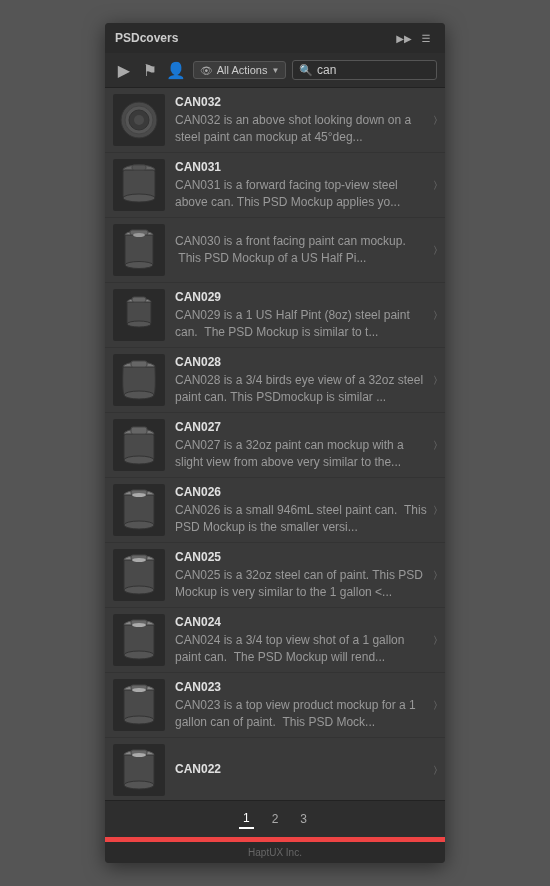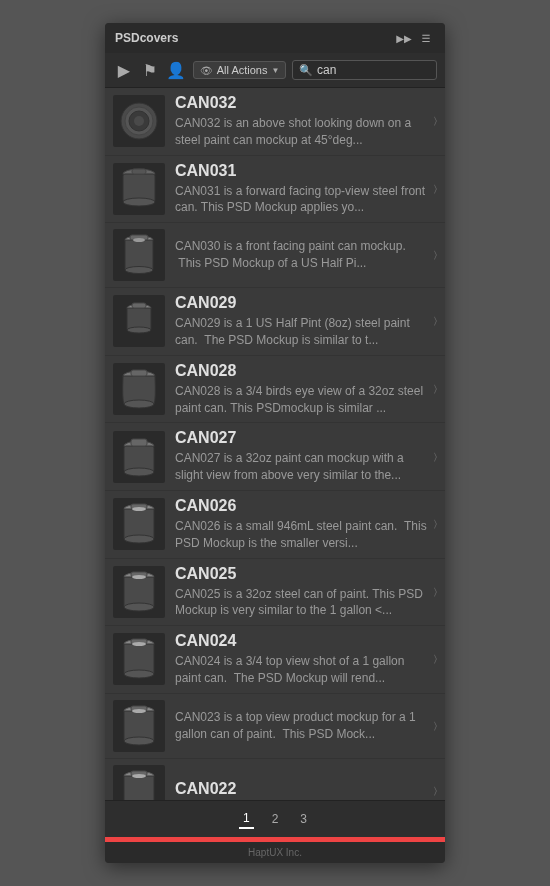--- a/index.html
+++ b/index.html
@@ -139,21 +139,21 @@
       align-items: center;
       justify-content: center;
       overflow: hidden;
     }
     .item-info {
       flex: 1;
       min-width: 0;
     }
     .item-title {
       color: #e0e0e0;
-      font-size: 16px;
+      font-size: 12px;
       font-weight: bold;
       margin-bottom: 3px;
     }
     .item-desc {
       color: #999;
       font-size: 12px;
       line-height: 1.4;
       overflow: hidden;
       display: -webkit-box;
       -webkit-line-clamp: 2;
@@ -245,21 +245,21 @@
     <div class="item-thumb">
       <svg class="can-svg" viewBox="0 0 42 46" xmlns="http://www.w3.org/2000/svg">
             <ellipse cx="21" cy="8" rx="16" ry="5" fill="#666" stroke="#444" stroke-width="1"></ellipse>
     <rect x="5" y="8" width="32" height="28" rx="2" fill="#4a4a4a" stroke="#333" stroke-width="1"></rect>
     <ellipse cx="21" cy="36" rx="16" ry="4" fill="#555" stroke="#333" stroke-width="1"></ellipse>
     <rect x="14" y="3" width="14" height="5" rx="2" fill="#555" stroke="#444" stroke-width="1"></rect>
           </svg>
     </div>
     <div class="item-info">
       <div class="item-title">CAN031</div>
-      <div class="item-desc">CAN031 is a forward facing top-view steel front can. This PSD Mockup applies yo...</div>
+      <div class="item-desc">CAN031 is a forward facing top-view steel above can. This PSD Mockup applies yo...</div>
     </div>
     <div class="item-arrow">〉</div>
   </div>
       <div class="list-item">
     <div class="item-thumb">
       <svg class="can-svg" viewBox="0 0 42 46" xmlns="http://www.w3.org/2000/svg">
             <ellipse cx="21" cy="8" rx="14" ry="4" fill="#888" stroke="#555" stroke-width="1"></ellipse>
     <rect x="7" y="8" width="28" height="30" rx="1" fill="#4a4a4a" stroke="#333" stroke-width="1"></rect>
     <ellipse cx="21" cy="38" rx="14" ry="3.5" fill="#555" stroke="#333" stroke-width="1"></ellipse>
     <rect x="12" y="3" width="18" height="5" rx="2" fill="#666" stroke="#444" stroke-width="1"></rect>
@@ -368,20 +368,21 @@
     <div class="item-thumb">
       <svg class="can-svg" viewBox="0 0 42 46" xmlns="http://www.w3.org/2000/svg">
             <ellipse cx="21" cy="8" rx="15" ry="4.5" fill="#888" stroke="#555" stroke-width="1"></ellipse>
     <rect x="6" y="8" width="30" height="30" rx="1" fill="#4a4a4a" stroke="#333" stroke-width="1"></rect>
     <ellipse cx="21" cy="38" rx="15" ry="4" fill="#555" stroke="#333" stroke-width="1"></ellipse>
     <rect x="13" y="3" width="16" height="5" rx="2" fill="#666" stroke="#444" stroke-width="1"></rect>
     <ellipse cx="21" cy="8" rx="7" ry="2" fill="#aaa"></ellipse>
           </svg>
     </div>
     <div class="item-info">
+      <div class="item-title">CAN023</div>
       <div class="item-desc">CAN023 is a top view product mockup for a 1 gallon can of paint. &nbsp;This PSD Mock...</div>
     </div>
     <div class="item-arrow">〉</div>
   </div>
       <div class="list-item">
     <div class="item-thumb">
       <svg class="can-svg" viewBox="0 0 42 46" xmlns="http://www.w3.org/2000/svg">
             <ellipse cx="21" cy="8" rx="15" ry="4.5" fill="#888" stroke="#555" stroke-width="1"></ellipse>
     <rect x="6" y="8" width="30" height="30" rx="1" fill="#4a4a4a" stroke="#333" stroke-width="1"></rect>
     <ellipse cx="21" cy="38" rx="15" ry="4" fill="#555" stroke="#333" stroke-width="1"></ellipse>

